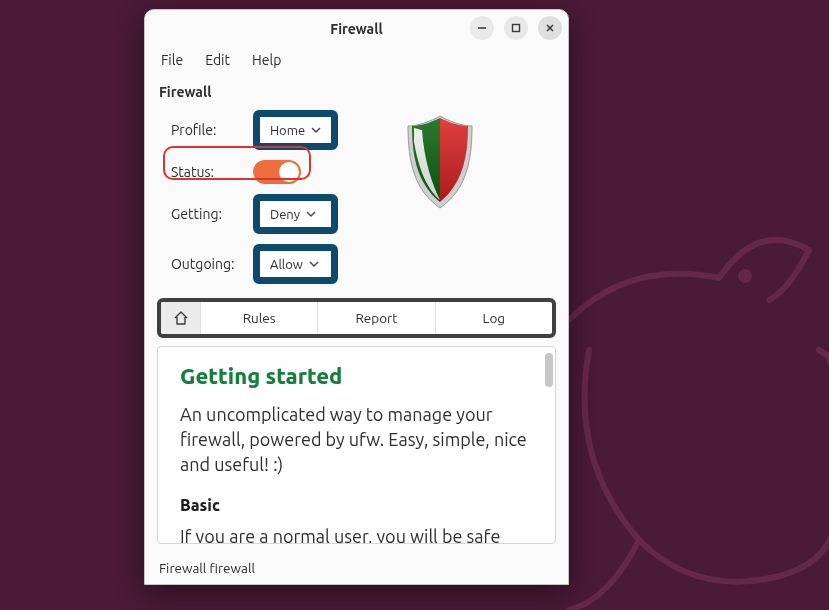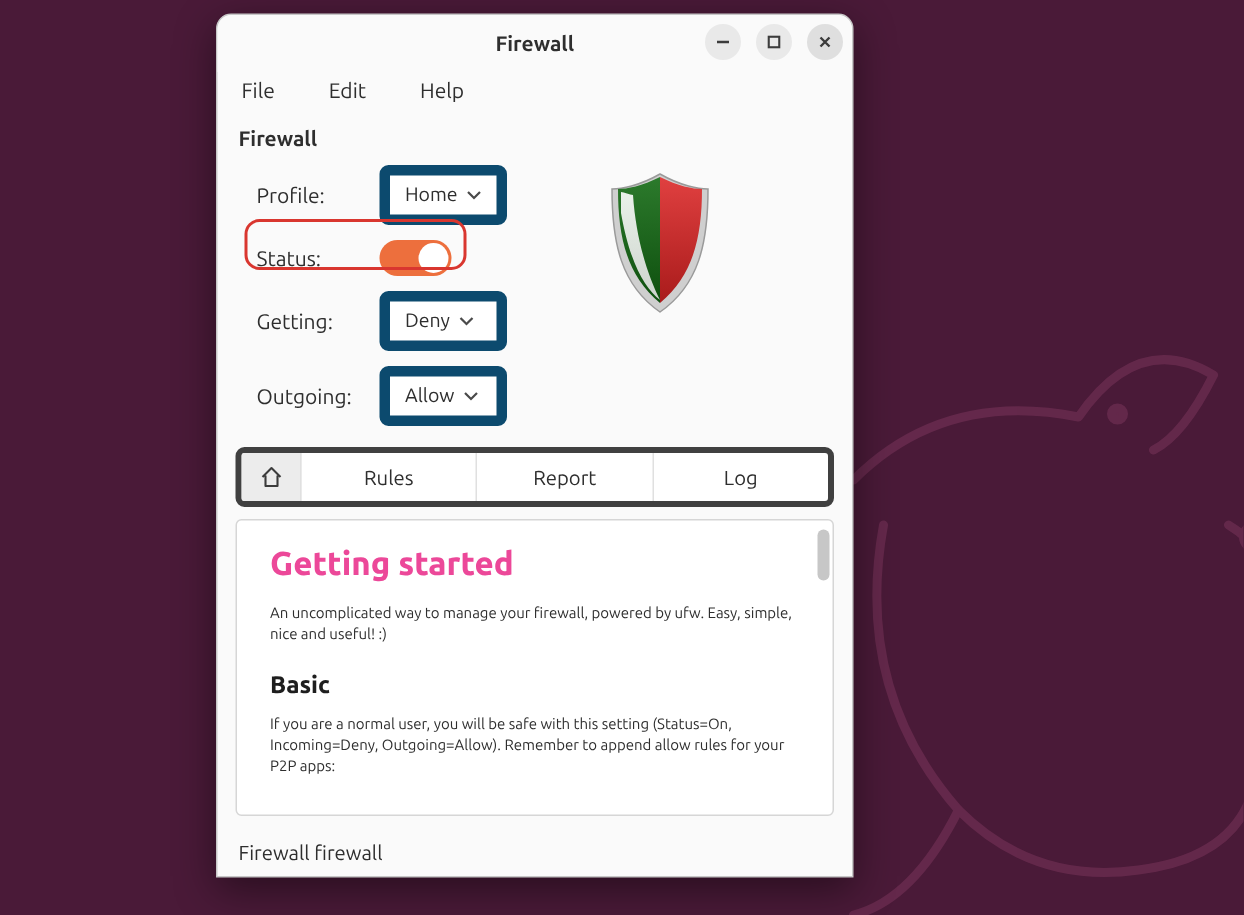--- a/index.html
+++ b/index.html
@@ -37,21 +37,21 @@
     }
     .title { font-weight: 600; color: #2e2e2e; }
     .win-buttons { position: absolute; right: 6px; top: 6px; display: flex; gap: 10px; }
     .win-btn {
       width: 24px; height: 24px; border-radius: 50%;
       background: #e9e9e9; display: flex; align-items: center; justify-content: center;
       color: #3c3c3c; font-size: 12px;
       cursor: pointer;
     }
     .win-btn.close { background: #dfdfdf; }
-    .menubar { display: flex; gap: 20px; padding: 2px 8px 6px; }
+    .menubar { display: flex; gap: 6px; padding: 2px 8px 6px; }
     .menubar span { padding: 2px 8px; color: #2e2e2e; cursor: pointer; }
     .section-title { font-weight: 700; color: #2e2e2e; padding: 8px 14px 4px; }
     .settings {
       display: grid;
       grid-template-columns: auto auto;
       justify-content: start;
       column-gap: 10px; row-gap: 10px;
       padding: 6px 20px 14px 26px;
       align-items: center;
       position: relative;
@@ -97,23 +97,23 @@
       margin: 8px 12px;
       flex: 1;
       border: 1px solid #d6d6d6;
       border-radius: 4px;
       padding: 16px 22px;
       overflow: hidden;
       background: #fff;
       color: #2e2e2e;
       position: relative;
     }
-    .content h1 { font-size: 22px; font-weight: 800; margin-bottom: 14px; color: #ec4899; }
+    .content h1 { font-size: 22px; font-weight: 800; margin-bottom: 14px; color: #15803d; }
     .content h2 { font-size: 16px; font-weight: 800; margin: 18px 0 10px; color: #1e1e1e; }
-    .content p { font-size: 10px; line-height: 1.4; color: #2e2e2e; }
+    .content p { font-size: 18px; line-height: 1.4; color: #2e2e2e; }
     .statusbar { padding: 8px 14px; color: #2e2e2e; font-size: 13.5px; }
     .scrollbar-stub { position:absolute; right:2px; top:6px; width:8px; height:34px; background:#c7c7c7; border-radius:4px; }
   </style>
 </head>
 <body>
 
 <svg class="wallpaper-art" width="360" height="420" viewBox="0 0 360 420">
   <g fill="none" stroke="#843a62" stroke-width="6" stroke-linecap="round" stroke-linejoin="round">
     <path d="M60 120 Q120 60 210 78 Q250 20 300 50 Q280 90 260 100"></path>
     <circle cx="236" cy="76" r="4" fill="#843a62"></circle>

